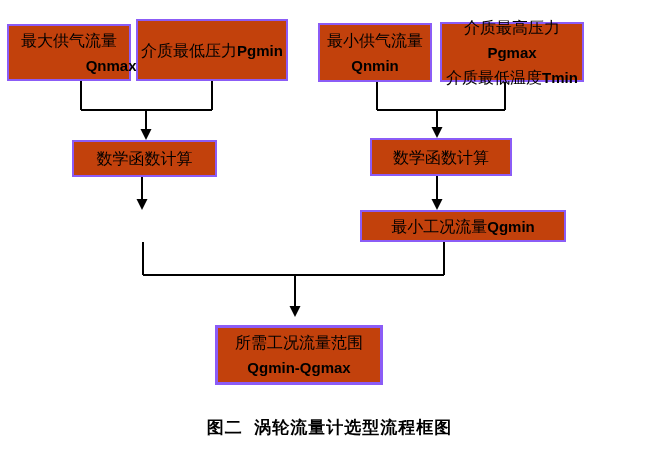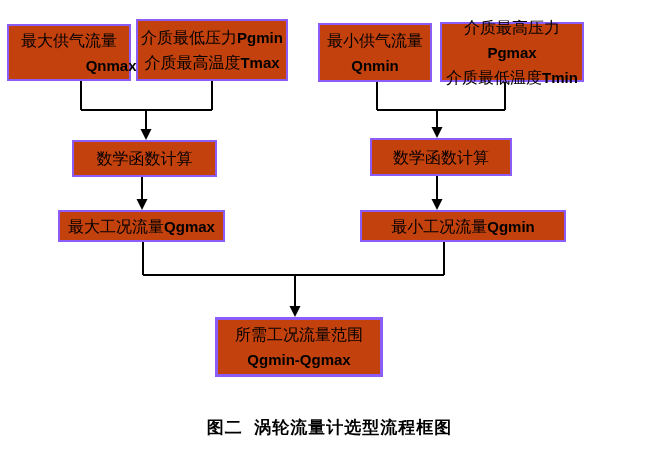--- a/index.html
+++ b/index.html
@@ -43,20 +43,21 @@
   }
   .box .row {
     width: 100%;
   }
   .box .row.left-offset {
     text-align: right;
     padding-left: 15px;
   }
   .box.thick {
     border-width: 3px;
+    margin-top: 8px;
   }
   
   .b-qnmax      { left:   7px; top:  24px; width: 124px; height: 57px; }
   .b-pgmin-tmax { left: 136px; top:  19px; width: 152px; height: 62px; }
   .b-qnmin      { left: 318px; top:  23px; width: 114px; height: 59px; }
   .b-pgmax-tmin { left: 440px; top:  22px; width: 144px; height: 60px; }
   .b-math-l     { left:  72px; top: 140px; width: 145px; height: 37px; }
   .b-math-r     { left: 370px; top: 138px; width: 142px; height: 38px; }
   .b-qgmax      { left:  58px; top: 210px; width: 167px; height: 32px; }
   .b-qgmin      { left: 360px; top: 210px; width: 206px; height: 32px; }
@@ -104,44 +105,40 @@
     </g>
   </svg>
 
   <div class="box b-qnmax">
     <div class="row"><span>最大供气流量</span></div>
     <div class="row left-offset"><span class="en">Qnmax</span></div>
   </div>
 
   <div class="box b-pgmin-tmax">
     <div class="row"><span>介质最低压力</span><span class="en">Pgmin</span></div>
-    <div class="row"><span>介质最高温度</span><span class="en">Tmax</span></div>
   </div>
 
   <div class="box b-qnmin">
     <div class="row"><span>最小供气流量</span></div>
     <div class="row"><span class="en">Qnmin</span></div>
   </div>
 
   <div class="box b-pgmax-tmin">
     <div class="row"><span>介质最高压力</span><span class="en">Pgmax</span></div>
     <div class="row"><span>介质最低温度</span><span class="en">Tmin</span></div>
   </div>
 
   <div class="box b-math-l">
     <div class="row"><span>数学函数计算</span></div>
   </div>
 
   <div class="box b-math-r">
     <div class="row"><span>数学函数计算</span></div>
   </div>
 
-  <div class="box b-qgmax">
-    <div class="row"><span>最大工况流量</span><span class="en">Qgmax</span></div>
-  </div>
 
   <div class="box b-qgmin">
     <div class="row"><span>最小工况流量</span><span class="en">Qgmin</span></div>
   </div>
 
   <div class="box b-result thick">
     <div class="row"><span>所需工况流量范围</span></div>
     <div class="row"><span class="en">Qgmin-Qgmax</span></div>
   </div>
 

